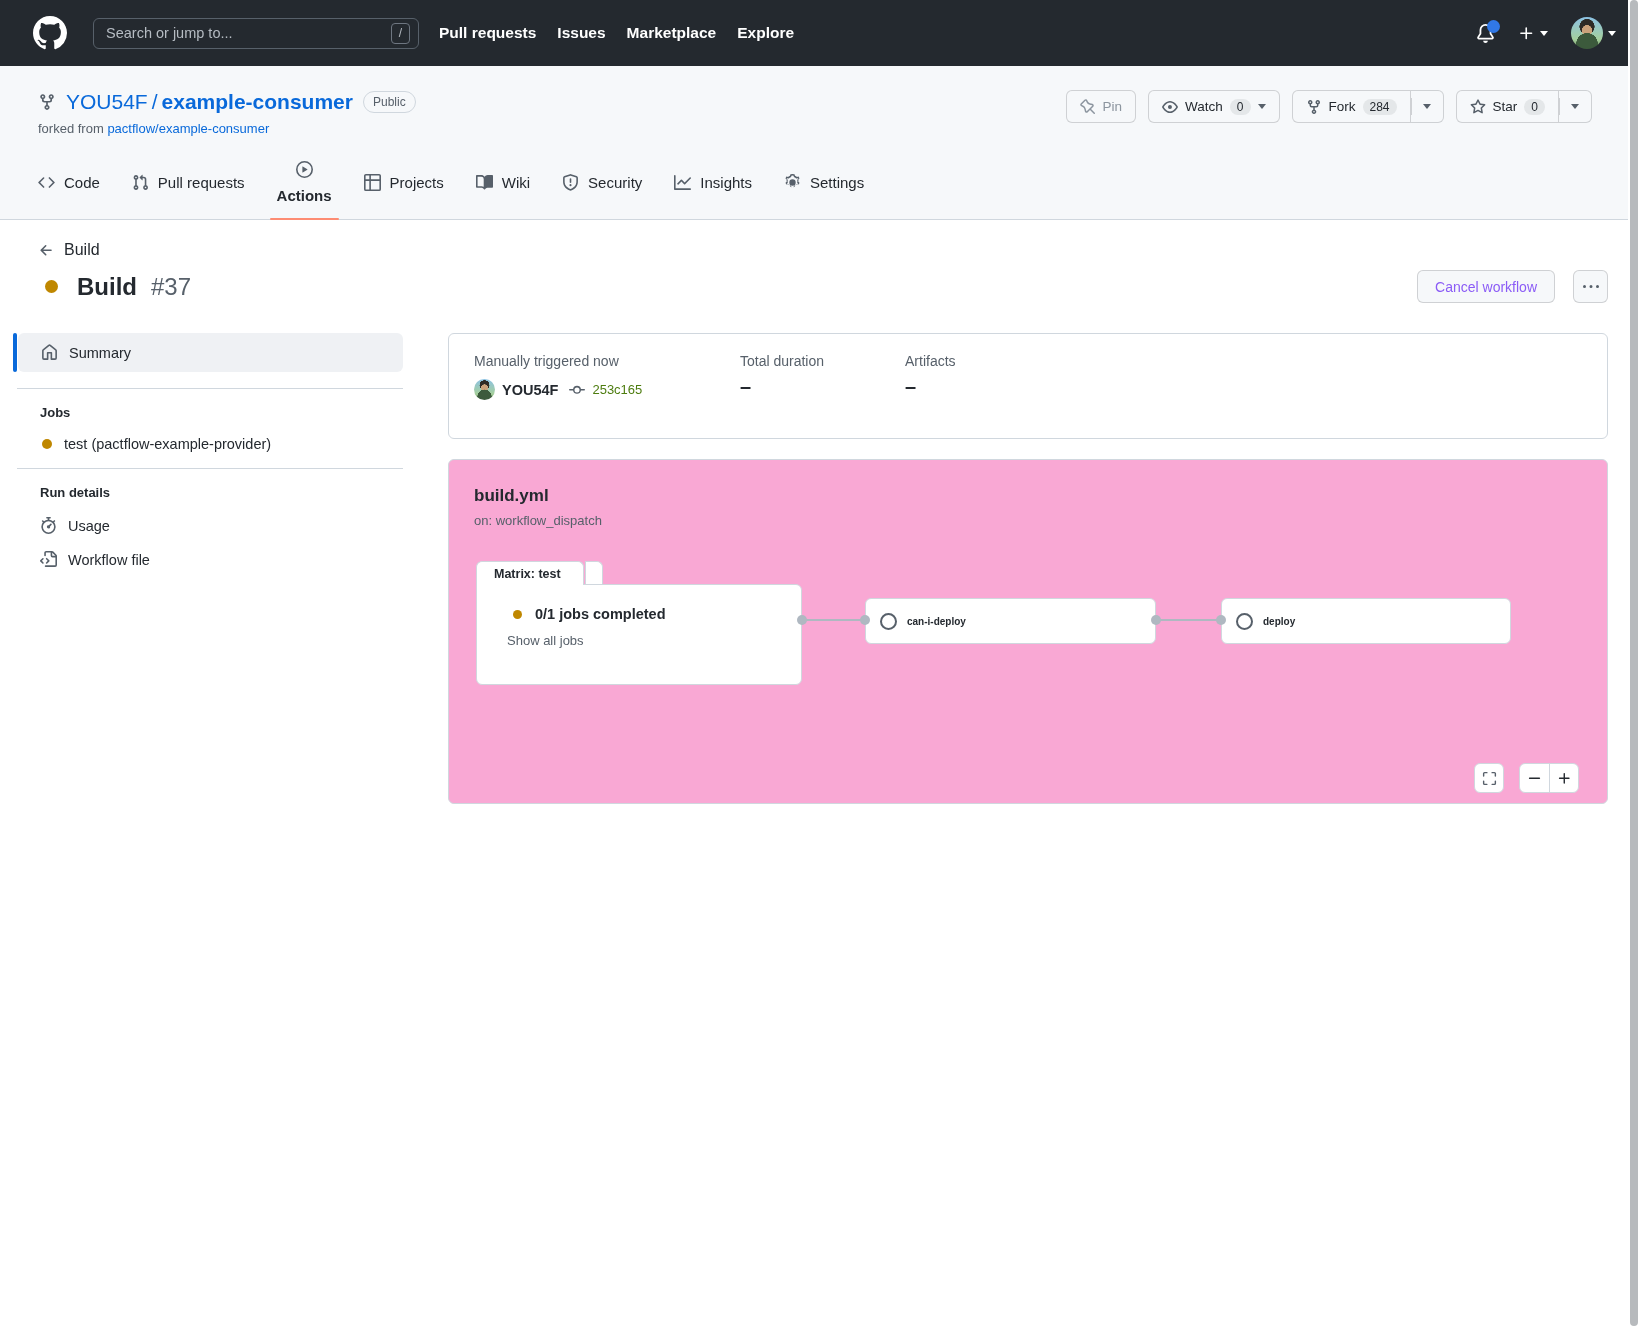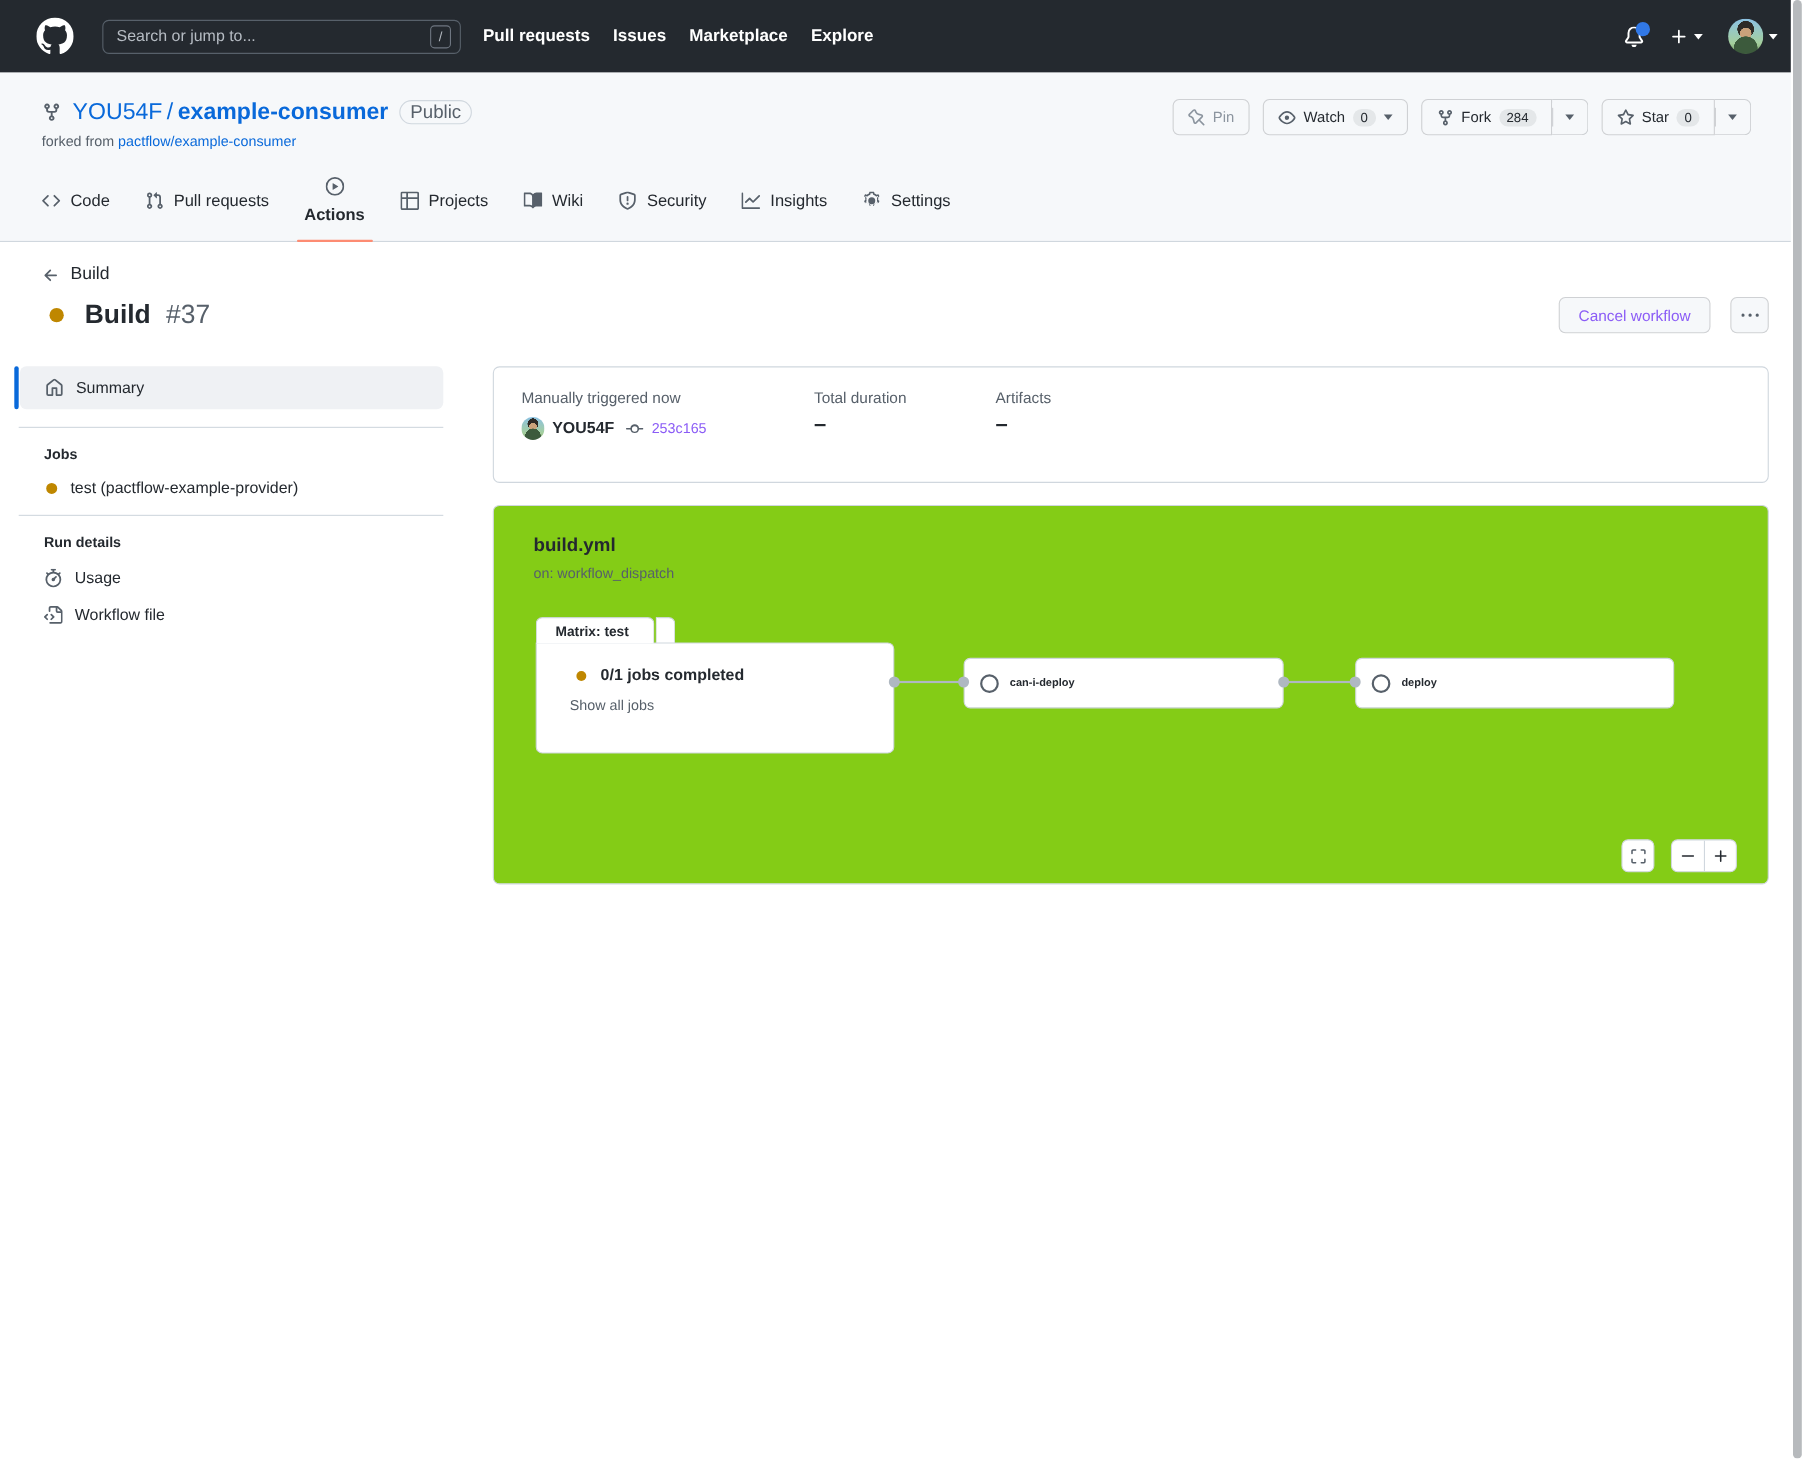--- a/index.html
+++ b/index.html
@@ -38,21 +38,21 @@
   .repo-band { background:#f6f8fa; border-bottom:1px solid #d0d7de; }
   .repo-top { display:flex; align-items:flex-start; padding:24px 48px 0 38px; }
   .repo-title-block {}
   .repo-title-line { display:flex; align-items:center; gap:10px; }
   .repo-title-line svg.repo-fork { width:18px; height:18px; fill:#57606a; flex:none; }
   .repo-title { font-size:21px; }
   .repo-title a { color:#0969da; text-decoration:none; cursor:pointer; }
   .repo-title .owner { font-weight:400; }
   .repo-title .sep { color:#0969da; padding:0 4px; }
   .repo-title .name { font-weight:600; }
-  .badge-public { border:1px solid #d0d7de; color:#57606a; font-size:17px; font-weight:500; border-radius:2em;
+  .badge-public { border:1px solid #d0d7de; color:#57606a; font-size:12px; font-weight:500; border-radius:2em;
     padding:2px 9px; line-height:16px; }
   .forked-line { margin-top:7px; font-size:13px; color:#57606a; }
   .forked-line a { color:#0969da; text-decoration:none; cursor:pointer; }
   .repo-actions { margin-left:auto; display:flex; gap:12px; }
   .btn-group { display:flex; }
   .gbtn { height:33px; background:#f6f8fa; border:1px solid rgba(31,35,40,0.18); border-radius:6px; display:flex;
     align-items:center; gap:7px; padding:0 13px; font-size:13.5px; font-weight:500; color:#24292f; cursor:pointer; }
   .gbtn svg { width:16px; height:16px; fill:#57606a; flex:none; }
   .gbtn.disabled { color:#8c959f; cursor:default; }
   .gbtn.disabled svg { fill:#8c959f; }
@@ -101,26 +101,26 @@
 
   .main-col { flex:1; }
   
   .summary-card { border:1px solid #d0d7de; border-radius:6px; background:#fff; height:106px; padding:19px 25px; display:flex; }
   .sum-col { display:flex; flex-direction:column; }
   .sum-col.c1 { width:266px; } .sum-col.c2 { width:161px; } .sum-col.c3 { width:165px; }
   .sum-label { font-size:14px; color:#57606a; }
   .sum-value-row { margin-top:10px; display:flex; align-items:center; gap:7px; }
   .sum-user { font-size:14.5px; font-weight:600; }
   .commit-ic { width:16px; height:16px; fill:#57606a; margin-left:4px; }
-  .sum-commit { font-size:13px; color:#8b5cf6; cursor:pointer; }
+  .sum-commit { font-size:13px; color:#4d7c0f; cursor:pointer; }
   .sum-strong { margin-top:6px; font-size:20px; font-weight:600; color:#24292f; }
 
   
-  .graph-card { margin-top:20px; border:1px solid #d0d7de; border-radius:6px; background:#84cc16; height:345px;
-    padding:26px 36px; position:relative; }
+  .graph-card { margin-top:20px; border:1px solid #d0d7de; border-radius:6px; background:#f9a8d4; height:345px;
+    padding:26px 25px; position:relative; }
   .graph-file { font-size:17px; font-weight:600; }
   .graph-trigger { margin-top:7px; font-size:13px; color:#57606a; }
   .canvas { position:relative; margin-top:16px; height:200px; }
   .m-tab { position:absolute; left:2px; top:17px; width:108px; height:24px; background:#fff; border:1px solid #d0d7de;
     border-bottom:none; border-radius:6px 6px 0 0; font-size:12.5px; font-weight:600; display:flex; align-items:center;
     padding-left:17px; z-index:3; }
   .m-tab2 { position:absolute; left:111px; top:17px; width:18px; height:24px; background:#fff; border:1px solid #d0d7de;
     border-bottom:none; border-radius:0 6px 0 0; z-index:1; }
   .m-box { position:absolute; left:2px; top:40px; width:326px; height:101px; background:#fff; border:1px solid #d0d7de;
     border-radius:0 6px 6px 6px; z-index:2; padding:21px 0 0 36px; }

